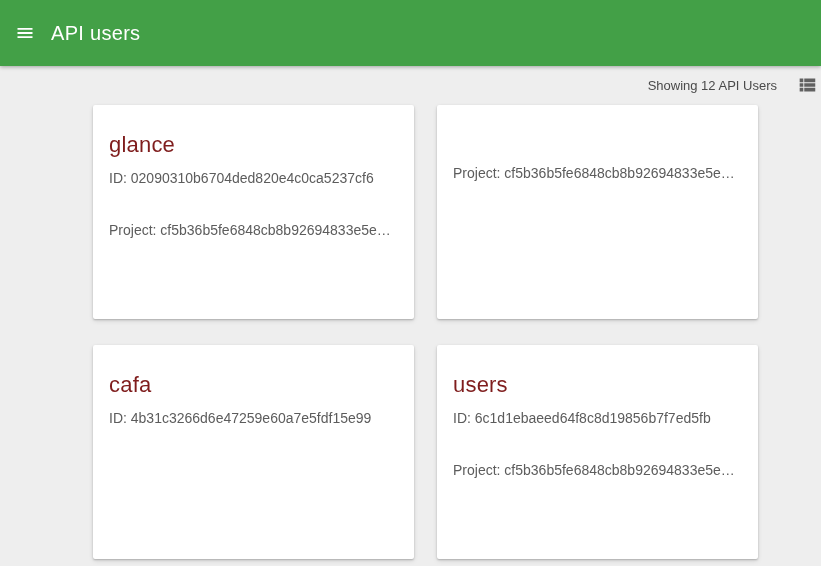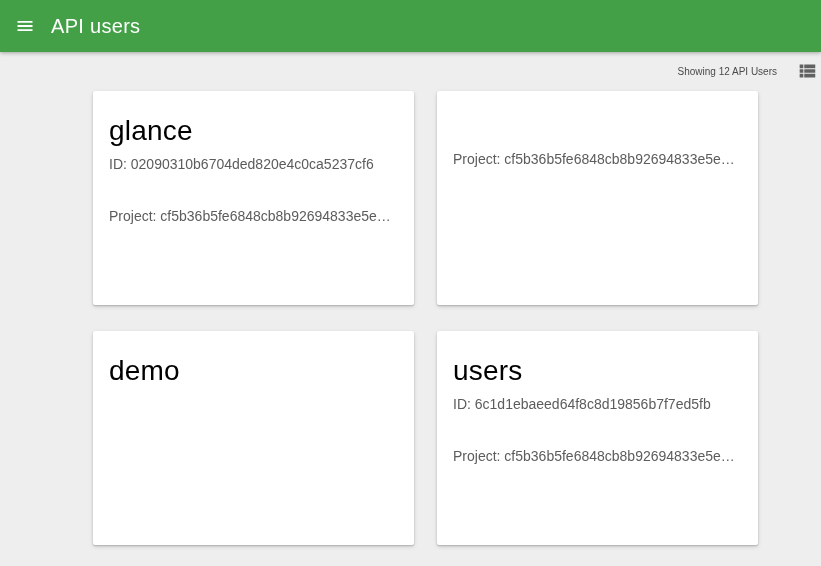--- a/index.html
+++ b/index.html
@@ -7,21 +7,21 @@
   body {
     width: 821px;
     height: 566px;
     background: #EEEEEE;
     font-family: "Liberation Sans", sans-serif;
     overflow: hidden;
   }
 
   
   .app-header {
-    height: 52px;
+    height: 66px;
     background: #43A047;
     display: flex;
     align-items: center;
     box-shadow: 0 1px 4px rgba(0,0,0,0.32);
     position: relative;
     z-index: 2;
   }
   .menu-btn {
     background: none;
     border: none;
@@ -44,21 +44,21 @@
 
   
   .toolbar {
     height: 38px;
     display: flex;
     align-items: center;
     justify-content: flex-end;
     padding-right: 2px;
   }
   .showing-label {
-    font-size: 10px;
+    font-size: 13px;
     color: #4A4A4A;
   }
   .view-toggle-btn {
     background: none;
     border: none;
     padding: 0;
     margin-left: 18px;
     width: 24px;
     height: 24px;
     display: flex;
@@ -77,24 +77,24 @@
   }
   .card {
     height: 214px;
     background: #FFFFFF;
     border-radius: 2px;
     box-shadow: 0 1px 2px rgba(0,0,0,0.22), 0 2px 5px rgba(0,0,0,0.10);
     padding: 26px 16px 0 16px;
     cursor: pointer;
   }
   .card-title {
-    font-size: 28px;
+    font-size: 22px;
     line-height: 28px;
     font-weight: 400;
-    color: #000000;
+    color: #7f1d1d;
     margin: 0;
     letter-spacing: 0.2px;
   }
   .card-line {
     font-size: 14px;
     line-height: 19px;
     color: #5C5C5C;
     margin: 10px 0 0 0;
     white-space: nowrap;
     overflow: hidden;
@@ -137,21 +137,25 @@
   </div>
 
   <div class="card">
     <p class="card-line project">
       <span>Project:</span>
       <span>cf5b36b5fe6848cb8b92694833e5e…</span>
     </p>
   </div>
 
   <div class="card">
-    <h2 class="card-title">demo</h2>
+    <h2 class="card-title">cafa</h2>
+    <p class="card-line">
+      <span>ID:</span>
+      <span>4b31c3266d6e47259e60a7e5fdf15e99</span>
+    </p>
   </div>
 
   <div class="card">
     <h2 class="card-title">users</h2>
     <p class="card-line">
       <span>ID:</span>
       <span>6c1d1ebaeed64f8c8d19856b7f7ed5fb</span>
     </p>
     <p class="card-line project">
       <span>Project:</span>

